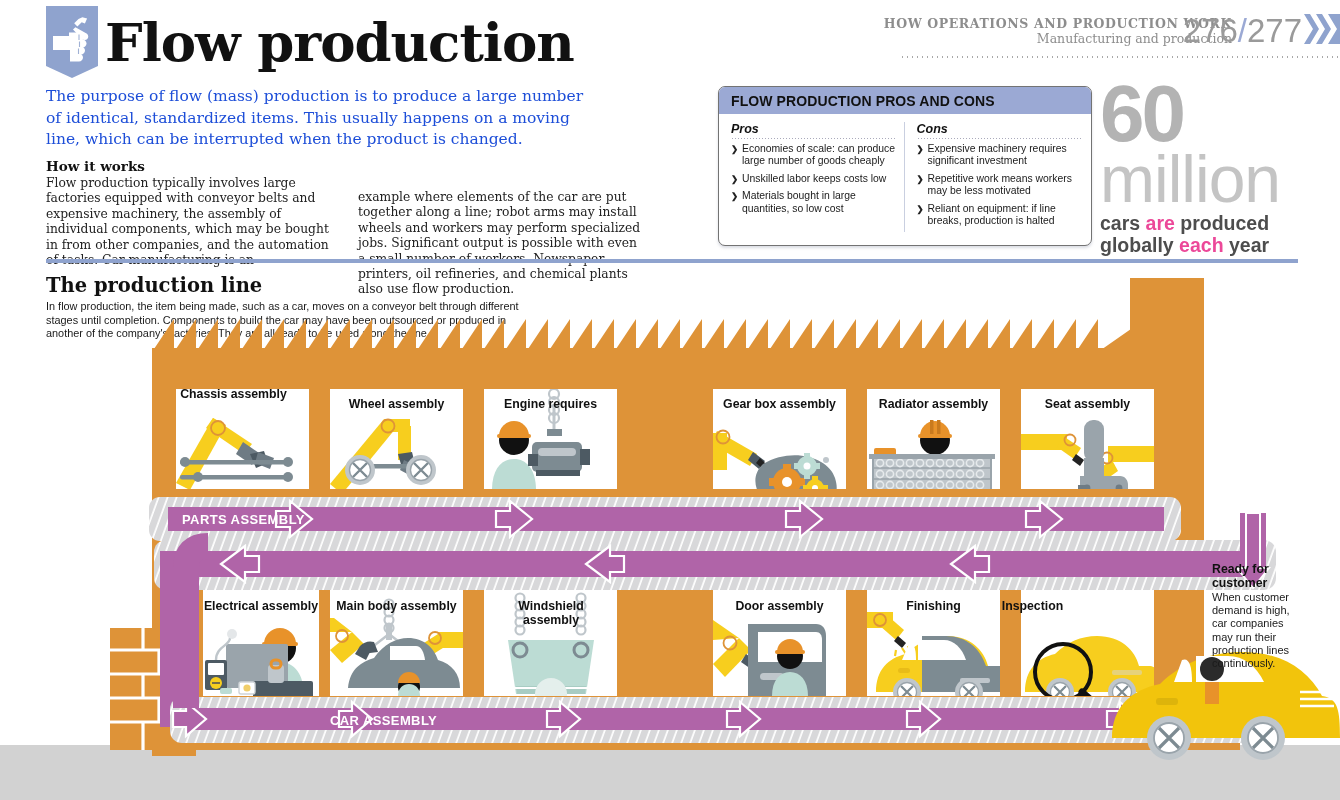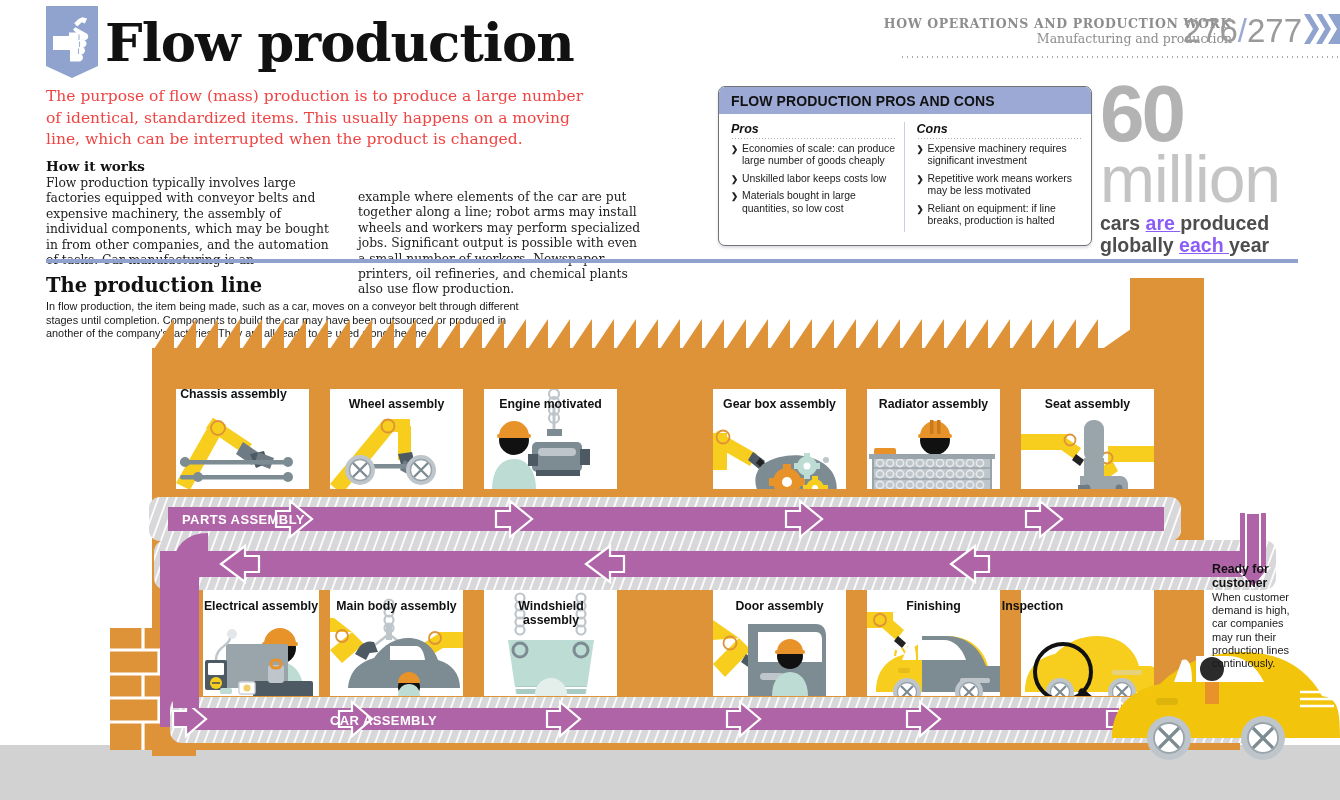--- a/index.html
+++ b/index.html
@@ -9,21 +9,21 @@
     font-family:"Liberation Sans", sans-serif;
     -webkit-font-smoothing:antialiased;
   }
   .page{position:absolute;left:0;top:0;width:1340px;height:800px;overflow:hidden;background:#fff;}
 
   
   .hdr-flag{position:absolute;left:46px;top:6px;width:52px;height:72px;}
   .hdr-title{position:absolute;left:105px;top:14px;font-family:"DejaVu Serif", serif;
     font-weight:bold;font-size:53px;line-height:56px;color:#111;letter-spacing:-1px;}
   .intro{position:absolute;left:46px;top:86px;width:540px;
-    font-family:"DejaVu Serif", serif;font-size:15.5px;line-height:21.5px;color:#ef4444;}
+    font-family:"DejaVu Serif", serif;font-size:15.5px;line-height:21.5px;color:#1d4ed8;}
 
   .run-head{position:absolute;right:108px;top:16px;text-align:right;}
   .run-head .l1{font-family:"DejaVu Serif", serif;font-weight:bold;font-size:12.5px;
     letter-spacing:0.6px;color:#8d8d8d;line-height:15px;}
   .run-head .l2{font-family:"DejaVu Serif", serif;font-size:12.5px;color:#8d8d8d;line-height:15px;}
   .pagenum{position:absolute;right:38px;top:12px;font-family:"Liberation Sans",sans-serif;
     font-size:33px;color:#9a9a9a;letter-spacing:0px;font-weight:300;}
   .pagenum .slash{color:#9BA9D4;}
   .chev{position:absolute;right:0px;top:14px;}
   .dotline{position:absolute;right:0px;top:56px;width:440px;height:2px;
@@ -53,21 +53,21 @@
   .pcbox ul{margin:0;padding:0;list-style:none;}
   .pcbox li{position:relative;padding-left:11px;font-size:10.4px;line-height:12.4px;
     color:#1a1a1a;margin-bottom:5px;}
   .pcbox li:before{content:"\276F";position:absolute;left:0;top:0;font-size:8.5px;color:#222;font-weight:bold;}
 
   
   .stat{position:absolute;left:1100px;top:80px;width:240px;}
   .stat .n{font-size:80px;line-height:68px;font-weight:bold;color:#b3b3b3;letter-spacing:-3px;}
   .stat .m{font-size:66px;line-height:62px;color:#c4c4c4;font-weight:300;letter-spacing:-1px;}
   .stat .sub{font-size:19.5px;line-height:22px;color:#4d4d4d;font-weight:600;margin-top:2px;}
-  .stat .sub .lt{color:#8b5cf6;text-decoration:underline;}
+  .stat .sub .lt{color:#ec4899;}
 
   
   .div-rule{position:absolute;left:46px;top:259px;width:1252px;height:4px;background:#8FA3CE;}
 
   
   .pl-title{position:absolute;left:46px;top:274px;font-family:"DejaVu Serif",serif;
     font-weight:bold;font-size:19.5px;color:#111;}
   .pl-desc{position:absolute;left:46px;top:300px;width:500px;font-size:10.9px;
     line-height:13.6px;color:#1a1a1a;}
 
@@ -625,21 +625,21 @@
         <g>
             <circle cx="1263" cy="470" r="22" fill="#BFC6CB"></circle>
             <circle cx="1263" cy="470" r="15" fill="#fff" stroke="#9aa4ab" stroke-width="1.8"></circle>
             <path d="M1253 460 l20 20 M1273 460 l-20 20" stroke="#7D8B92" stroke-width="3.2"></path>
           </g>
       </g>
     </svg>
 
     <div class="stage stn-label" style="left:176px;top:119px;width:115px;">Chassis assembly</div>
     <div class="stage stn-label" style="left:330px;top:129px;width:133px;">Wheel assembly</div>
-    <div class="stage stn-label" style="left:484px;top:129px;width:133px;">Engine motivated</div>
+    <div class="stage stn-label" style="left:484px;top:129px;width:133px;">Engine requires</div>
     <div class="stage stn-label" style="left:713px;top:129px;width:133px;">Gear box assembly</div>
     <div class="stage stn-label" style="left:867px;top:129px;width:133px;">Radiator assembly</div>
     <div class="stage stn-label" style="left:1021px;top:129px;width:133px;">Seat assembly</div>
 
     <div class="stage stn-label" style="left:203px;top:331px;width:116px;">Electrical assembly</div>
     <div class="stage stn-label" style="left:330px;top:331px;width:133px;">Main body assembly</div>
     <div class="stage stn-label" style="left:484px;top:331px;width:100px;margin-left:17px;">Windshield assembly</div>
     <div class="stage stn-label" style="left:713px;top:331px;width:133px;">Door assembly</div>
     <div class="stage stn-label" style="left:867px;top:331px;width:133px;">Finishing</div>
     <div class="stage stn-label" style="left:966px;top:331px;width:133px;">Inspection</div>

